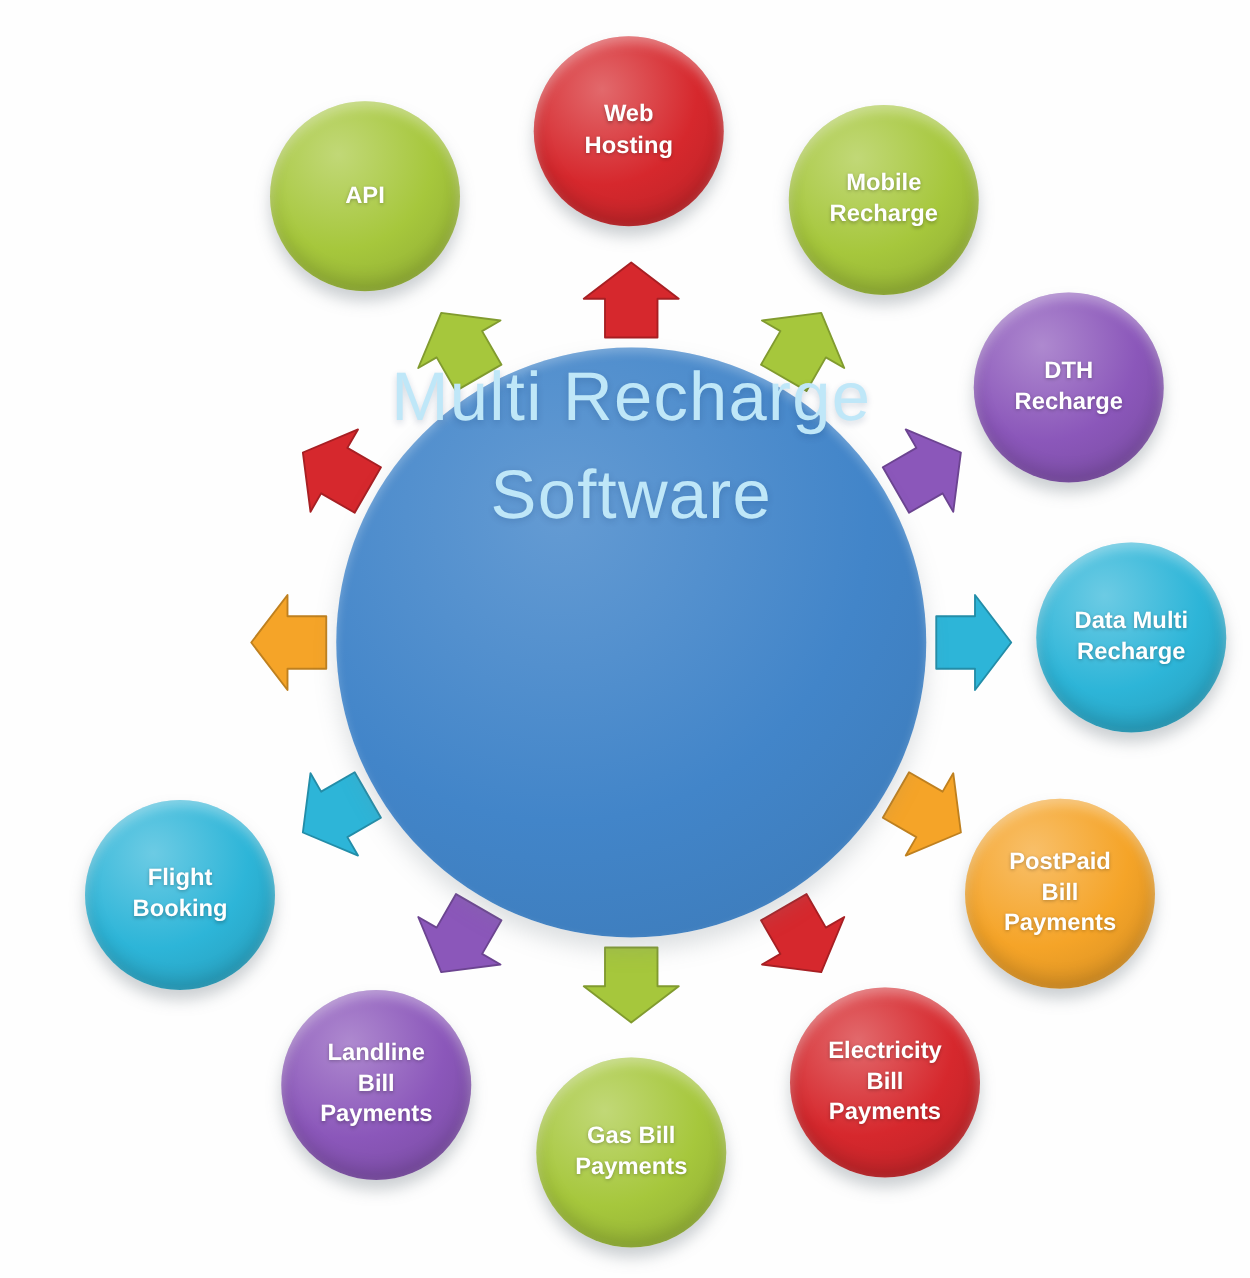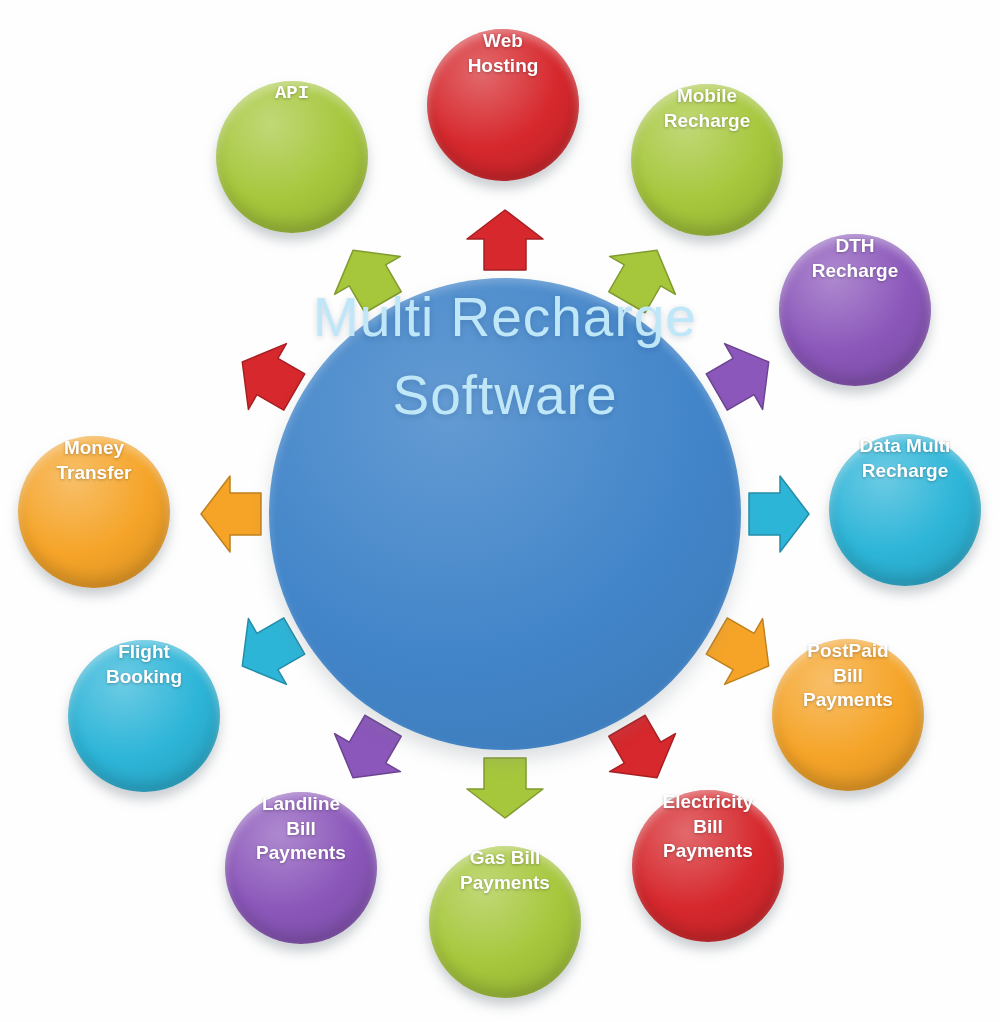--- a/index.html
+++ b/index.html
@@ -21,39 +21,39 @@
     letter-spacing:1px;font-weight:400;
     text-shadow:0 2px 6px rgba(0,40,90,.18);
   }
 
   .node{
     position:absolute;width:152px;height:152px;border-radius:50%;
     background:radial-gradient(circle at 36% 28%, var(--light) 0%, var(--base) 52%, var(--dark) 100%);
     box-shadow:0 8px 12px rgba(110,120,130,.35),
                inset 0 5px 9px rgba(255,255,255,.38),
                inset 0 -8px 14px rgba(0,0,0,.14);
-    display:flex;align-items:flex-start;justify-content:center;text-align:center;
+    display:flex;align-items:center;justify-content:center;text-align:center;
   }
   .node .label{
     white-space:pre-line;color:#ffffff;font-size:19px;font-weight:700;line-height:1.3;
     text-shadow:0 1px 3px rgba(0,0,0,.28);
   }
 
   .n0{left:427px;top:29px;}   
   .n1{left:631px;top:84px;}   
   .n2{left:779px;top:234px;}  
   .n3{left:829px;top:434px;}  
   .n4{left:772px;top:639px;}  
   .n5{left:632px;top:790px;}  
   .n6{left:429px;top:846px;}  
   .n7{left:225px;top:792px;}  
   .n8{left:68px;top:640px;}   
   .n9{left:18px;top:436px;}   
   .n10{left:64px;top:234px;}  
-  .n11{left:216px;top:81px;font-family:Liberation Mono, monospace;}  
+  .n11{left:216px;top:81px;}  
 </style>
 </head>
 <body>
 
 <div class="canvas">
 
   <svg id="arrow-layer" viewBox="0 0 1000 1022" xmlns="http://www.w3.org/2000/svg">
       <polygon points="0,-32 38,-3 21,-3 21,28 -21,28 -21,-3 -38,-3" transform="translate(505,242) rotate(0)" fill="#d6282d" stroke="rgb(167,31,35)" stroke-width="1.5" stroke-linejoin="round"></polygon>
       <polygon points="0,-32 38,-3 21,-3 21,28 -21,28 -21,-3 -38,-3" transform="translate(641,278) rotate(30)" fill="#a6c73c" stroke="rgb(129,155,47)" stroke-width="1.5" stroke-linejoin="round"></polygon>
       <polygon points="0,-32 38,-3 21,-3 21,28 -21,28 -21,-3 -38,-3" transform="translate(741,378) rotate(60)" fill="#8b57ba" stroke="rgb(108,68,145)" stroke-width="1.5" stroke-linejoin="round"></polygon>
@@ -105,21 +105,17 @@
     </div>
   <div class="node n7" style="--base: #8b57ba; --light: rgb(174,137,207); --dark: rgb(117,73,156);">
       <div class="label">Landline
 Bill
 Payments</div>
     </div>
   <div class="node n8" style="--base: #2db5d8; --light: rgb(108,203,228); --dark: rgb(38,152,181);">
       <div class="label">Flight
 Booking</div>
     </div>
-  <div class="node n9" style="--base: #f5a428; --light: rgb(248,191,105); --dark: rgb(206,138,34);">
-      <div class="label">Money
-Transfer</div>
-    </div>
   <div class="node n11" style="--base: #a6c73c; --light: rgb(193,216,119); --dark: rgb(139,167,50);">
       <div class="label">API</div>
     </div>
 
 </div>
 
 </body></html>

